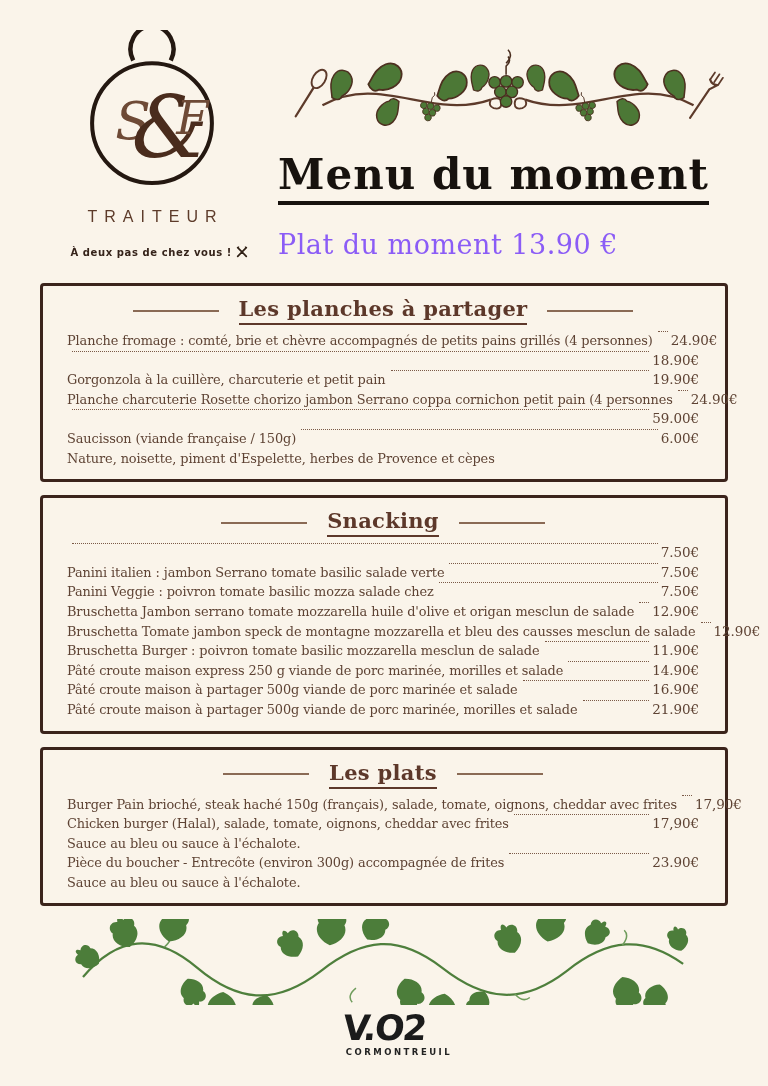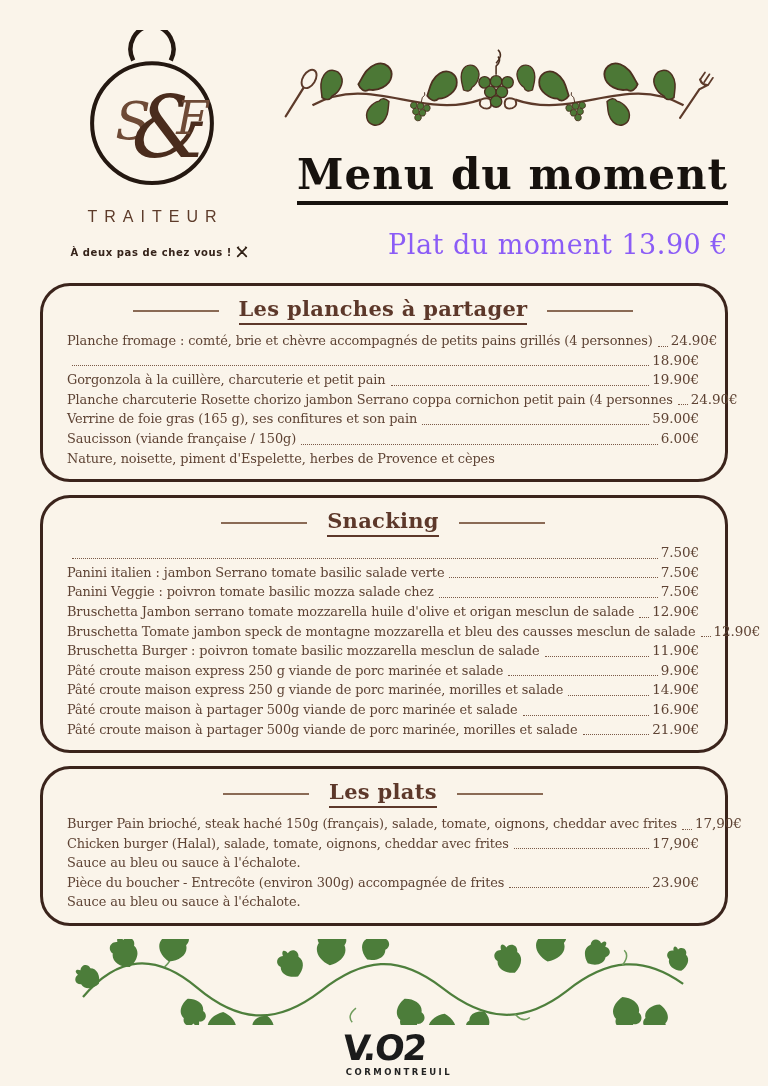--- a/index.html
+++ b/index.html
@@ -26,64 +26,64 @@
     color:#5d3b2a; margin-top:2px; padding-left:7px;
   }
   .logo-tagline {
     display:flex; align-items:center; justify-content:flex-end; gap:4px;
     font-family:"DejaVu Sans", sans-serif;
     font-size:10px; font-weight:bold; letter-spacing:0.6px;
     color:#35231a; margin-top:20px;
   }
 
   .header-right {
-    position:absolute; left:268px; top:46px; width:460px;
-    text-align:right;
+    position:absolute; left:278px; top:46px; width:460px;
+    text-align:left;
   }
   .menu-title {
     display:inline-block;
     margin:14px 0 0 0;
     font-size:42px; font-weight:bold; letter-spacing:1px;
     color:#17120e;
     border-bottom:4px solid #17120e;
     padding-bottom:3px;
     line-height:1.1;
   }
   .menu-subtitle {
     margin:24px 0 0 0;
     font-size:27px; font-weight:normal; letter-spacing:0.5px;
     color:#8b5cf6;
   }
 
   
   .content { padding:0 40px; }
   .menu-box {
     border:3px solid #3b241c;
-    border-radius:30px;
+    border-radius:4px;
     padding:8px 26px 11px 24px;
     margin-bottom:13px;
     background:#faf4ea;
     box-sizing:border-box;
   }
   .box-title-row {
     display:flex; align-items:center; justify-content:center;
     margin:2px 0 6px 0;
   }
   .title-dash {
     width:86px; border-top:2px solid #8a6a55; height:0;
     margin:0 20px;
   }
   .box-title {
     font-size:21px; font-weight:bold; color:#5d382a;
     border-bottom:2.5px solid #5d382a; padding-bottom:2px;
     letter-spacing:0.3px; white-space:nowrap;
   }
   .items { display:block; }
   .menu-item {
-    display:flex; align-items:flex-end;
+    display:flex; align-items:flex-start;
     font-size:12.9px; line-height:19.6px; letter-spacing:-0.1px;
     color:#5e4334;
   }
   .item-name { white-space:nowrap; }
   .leader {
     flex:1 1 auto; min-width:10px;
     border-bottom:1.4px dotted #7b5a47;
     margin:0 3px 4px 5px;
   }
   .price { white-space:nowrap; font-size:13.5px; }
@@ -207,21 +207,20 @@
       <span class="price">19.90€</span>
     </div>
 
     <div class="menu-item">
       <span class="item-name">Planche charcuterie Rosette chorizo jambon Serrano coppa cornichon petit pain (4 personnes</span>
       <span class="leader"></span>
       <span class="price">24.90€</span>
     </div>
 
     <div class="menu-item">
-      <span class="item-name">Verrine de foie gras (165 g), ses confitures et son pain</span>
       <span class="leader"></span>
       <span class="price">59.00€</span>
     </div>
 
     <div class="menu-item">
       <span class="item-name">Saucisson (viande française / 150g)</span>
       <span class="leader"></span>
       <span class="price">6.00€</span>
     </div>
 
@@ -267,25 +266,20 @@
       <span class="leader"></span>
       <span class="price">12.90€</span>
     </div>
 
     <div class="menu-item">
       <span class="item-name">Bruschetta Burger : poivron tomate basilic mozzarella mesclun de salade</span>
       <span class="leader"></span>
       <span class="price">11.90€</span>
     </div>
 
-    <div class="menu-item">
-      <span class="item-name">Pâté croute maison express 250 g viande de porc marinée et salade</span>
-      <span class="leader"></span>
-      <span class="price">9.90€</span>
-    </div>
 
     <div class="menu-item">
       <span class="item-name">Pâté croute maison express 250 g viande de porc marinée, morilles et salade</span>
       <span class="leader"></span>
       <span class="price">14.90€</span>
     </div>
 
     <div class="menu-item">
       <span class="item-name">Pâté croute maison à partager 500g viande de porc marinée et salade</span>
       <span class="leader"></span>

